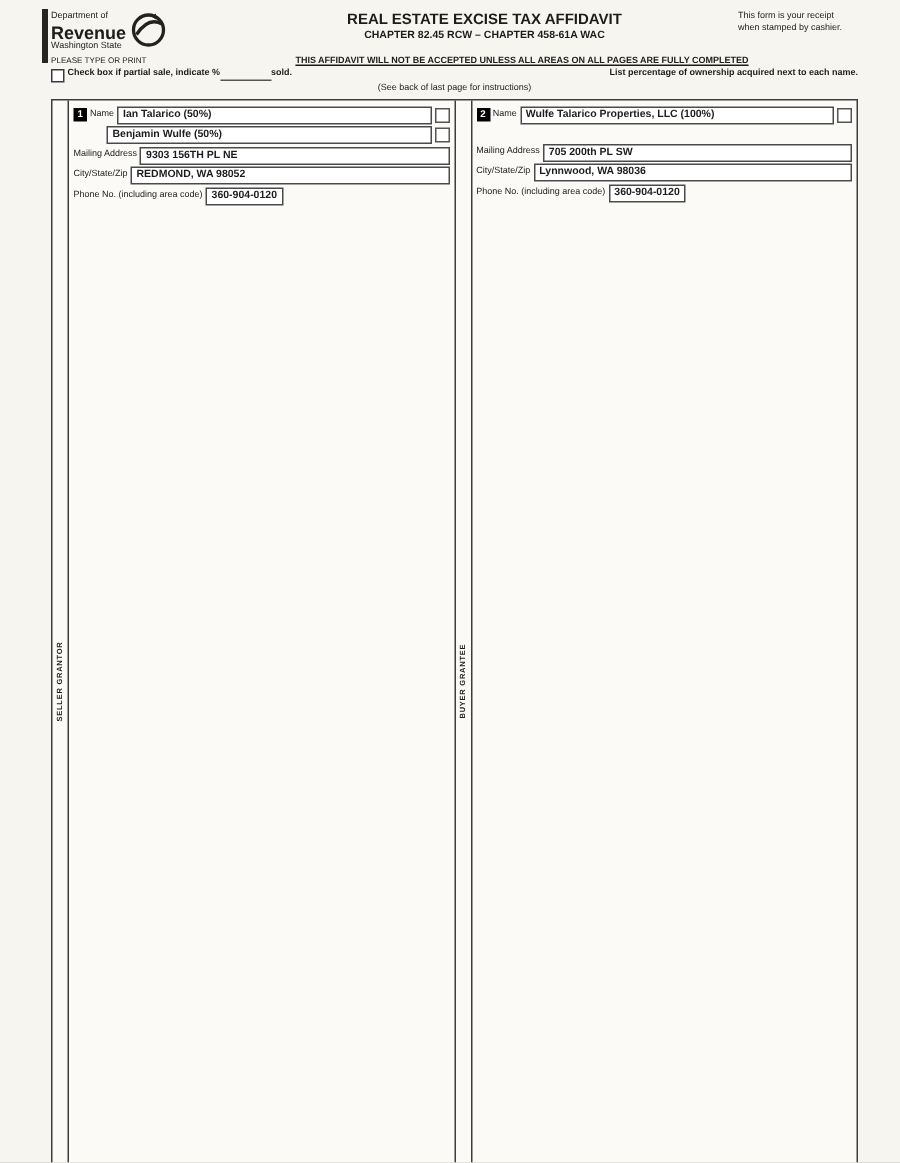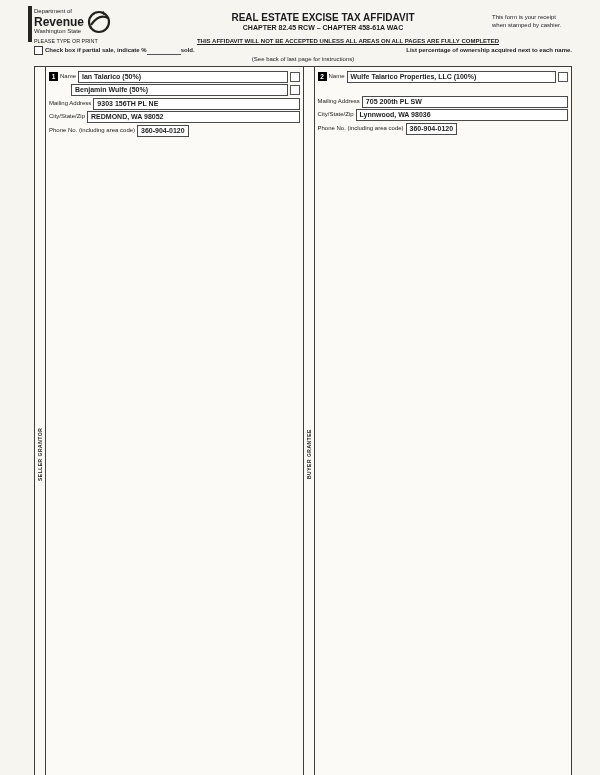--- a/index.html
+++ b/index.html
@@ -5,21 +5,21 @@
   html,body{margin:0;padding:0}
   body{width:600px;height:775px;background:#a9a8a2;font-family:"Liberation Sans",sans-serif}
   #page{position:relative;width:600px;height:775px;background:#f6f5f0;overflow:hidden;color:#1c1c1c}
   #form{position:absolute;left:34px;top:8px;width:538px}
   .b{font-weight:bold}
   .u{text-decoration:underline}
   .t5{font-size:5.4px;line-height:1.25}
   .t6{font-size:6px;line-height:1.3}
   .t7{font-size:7px;line-height:1.3}
   .row{display:flex;align-items:flex-end}
-  .rowc{display:flex;align-items:center}
+  .rowc{display:flex;}
   .grow{flex:1 1 auto;min-width:0}
   .vbox{display:inline-block;border:1px solid #4a4a4a;background:#fff;padding:0 3px;font-size:7px;font-weight:bold;line-height:10px;white-space:nowrap;overflow:hidden}
   .cb{display:inline-block;width:7px;height:7px;border:1px solid #3a3a3a;background:#fff;font-size:7.5px;line-height:6px;text-align:center;flex:none;font-weight:bold}
   .pct{display:inline-block;width:8px;height:8px;border:1px solid #555;background:#fff;flex:none}
   .sec{display:inline-flex;align-items:center;justify-content:center;background:#000;color:#fff;width:9px;height:9px;font-size:6.5px;font-weight:bold;flex:none}
   .ul{border-bottom:1px solid #555}
   .vert{writing-mode:vertical-rl;transform:rotate(180deg);font-size:5px;font-weight:bold;letter-spacing:.5px;text-align:center;height:100%;margin:0 auto}
   .box{border:1px solid #3d3d3d;background:#fbfaf6}
   .party{display:flex;width:50%}
   .sideband{width:10px;border-right:1px solid #3d3d3d;display:flex}

